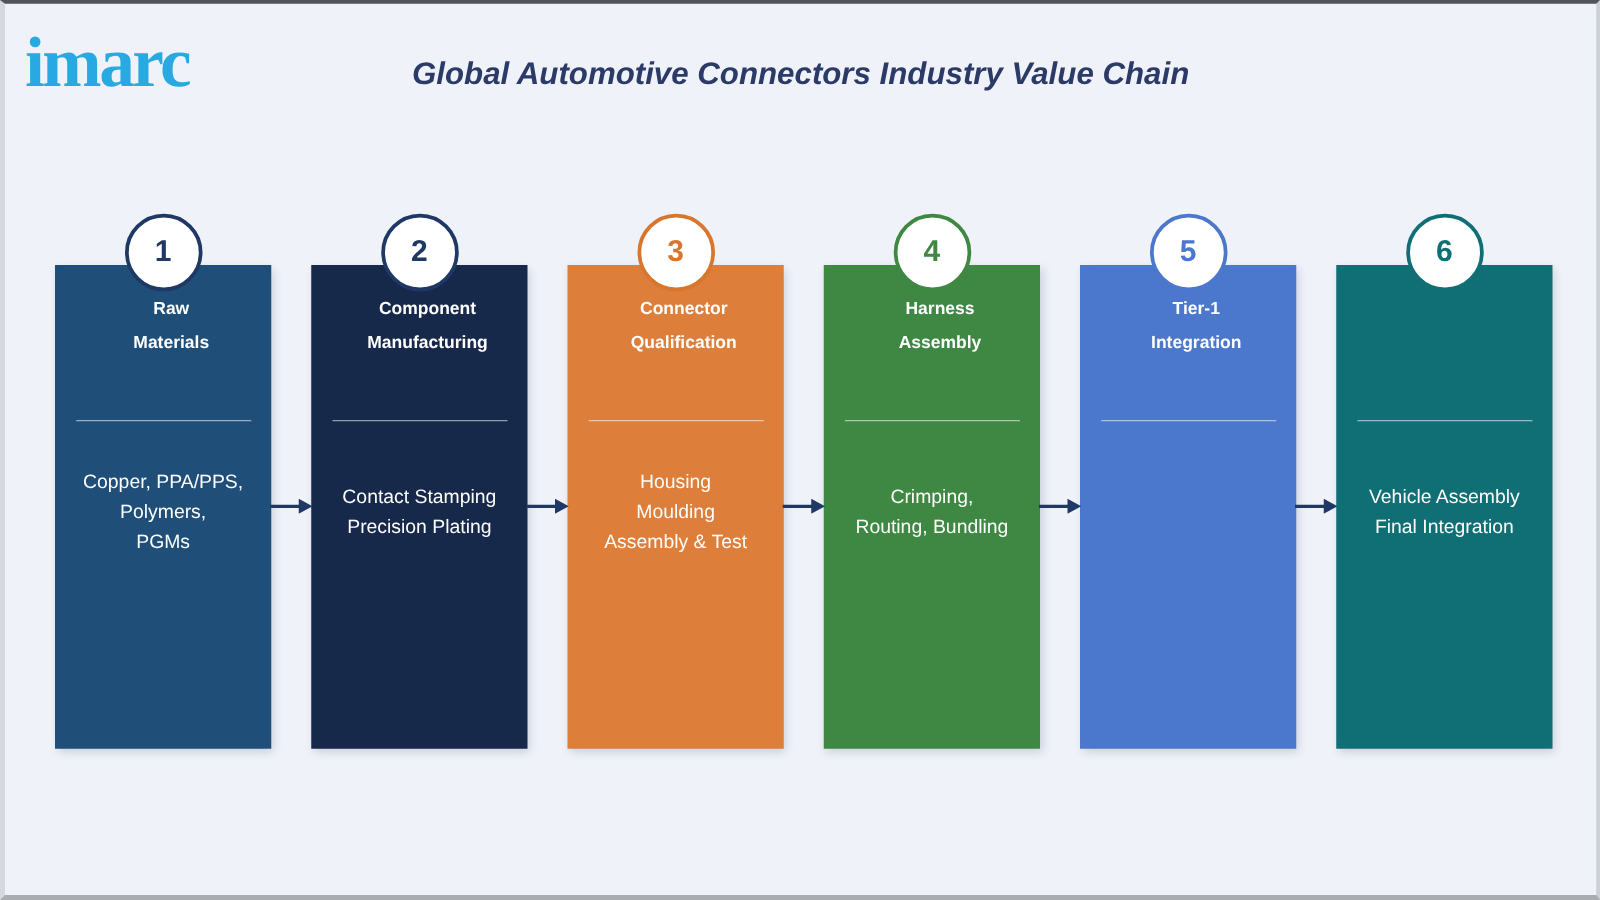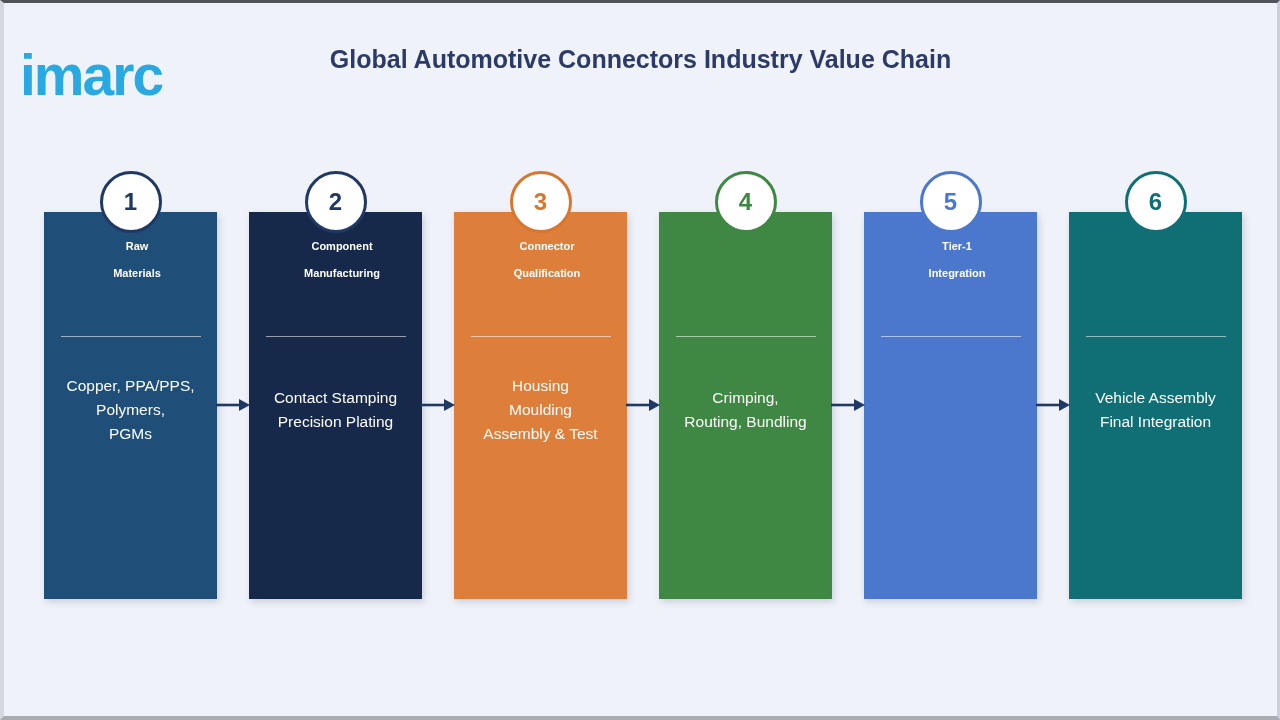--- a/index.html
+++ b/index.html
@@ -16,26 +16,25 @@
     border-right: 3px solid #ccd0d8;
     overflow: hidden;
     background: #eff2f8;
   }
 
   
   .logo {
     position: absolute;
     left: 16px;
     top: 8px;
-    font-family: Liberation Sans, sans-serif;
+    font-family: Liberation Serif, serif;
     font-size: 57px;
     font-weight: 700;
     letter-spacing: -2px;
     line-height: 80px;
-    margin-top: 24px;
   }
   .main-title {
     position: absolute;
     left: 0;
     right: 0;
     top: 42px;
     text-align: center;
     font-size: 25px;
     font-weight: 700;
     white-space: pre-line;
@@ -65,21 +64,21 @@
     font-size: 24px;
     font-weight: 700;
   }
   .stage-title {
     position: absolute;
     top: 21px;
     left: 17px;
     right: 4px;
     text-align: center;
     color: #ffffff;
-    font-size: 11px;
+    font-size: 14px;
     font-weight: 700;
     line-height: 27px;
     white-space: pre-line;
   }
   .stage-divider {
     position: absolute;
     top: 124px;
     left: 50%;
     transform: translateX(-50%);
     width: 140px;
@@ -113,21 +112,21 @@
   }
   .flow-arrow svg { display: block; }
 </style>
 </head>
 <body>
 
 <div id="frame" style="background-color: rgb(239, 242, 248);">
 
   <div class="logo" style="color: rgb(41, 169, 225);">imarc</div>
 
-  <div class="main-title" style="color: rgb(43, 58, 103);">Global Automotive Connectors Industry Value Chain</div>
+  <div class="main-title" style="color: rgb(43, 58, 103); font-style: italic;">Global Automotive Connectors Industry Value Chain</div>
 
   <div class="stage" style="left: 40px; background-color: rgb(31, 78, 120);">
     <div class="stage-circle" style="color: rgb(31, 56, 100); border-color: rgb(31, 56, 100);">
       <span>1</span>
     </div>
     <div class="stage-title">Raw
 Materials</div>
     <div class="stage-divider"></div>
     <div class="stage-desc-wrap">
       <div class="stage-desc">Copper, PPA/PPS,
@@ -160,20 +159,22 @@
       <div class="stage-desc">Housing
 Moulding
 Assembly &amp; Test</div>
     </div>
   </div>
 
   <div class="stage" style="left: 655px; background-color: rgb(63, 136, 67);">
     <div class="stage-circle" style="color: rgb(63, 136, 67); border-color: rgb(63, 136, 67);">
       <span>4</span>
     </div>
+    <div class="stage-title">Harness
+Assembly</div>
     <div class="stage-divider"></div>
     <div class="stage-desc-wrap">
       <div class="stage-desc">Crimping,
 Routing, Bundling</div>
     </div>
   </div>
 
   <div class="stage" style="left: 860px; background-color: rgb(75, 119, 205);">
     <div class="stage-circle" style="color: rgb(75, 119, 205); border-color: rgb(75, 119, 205);">
       <span>5</span>

